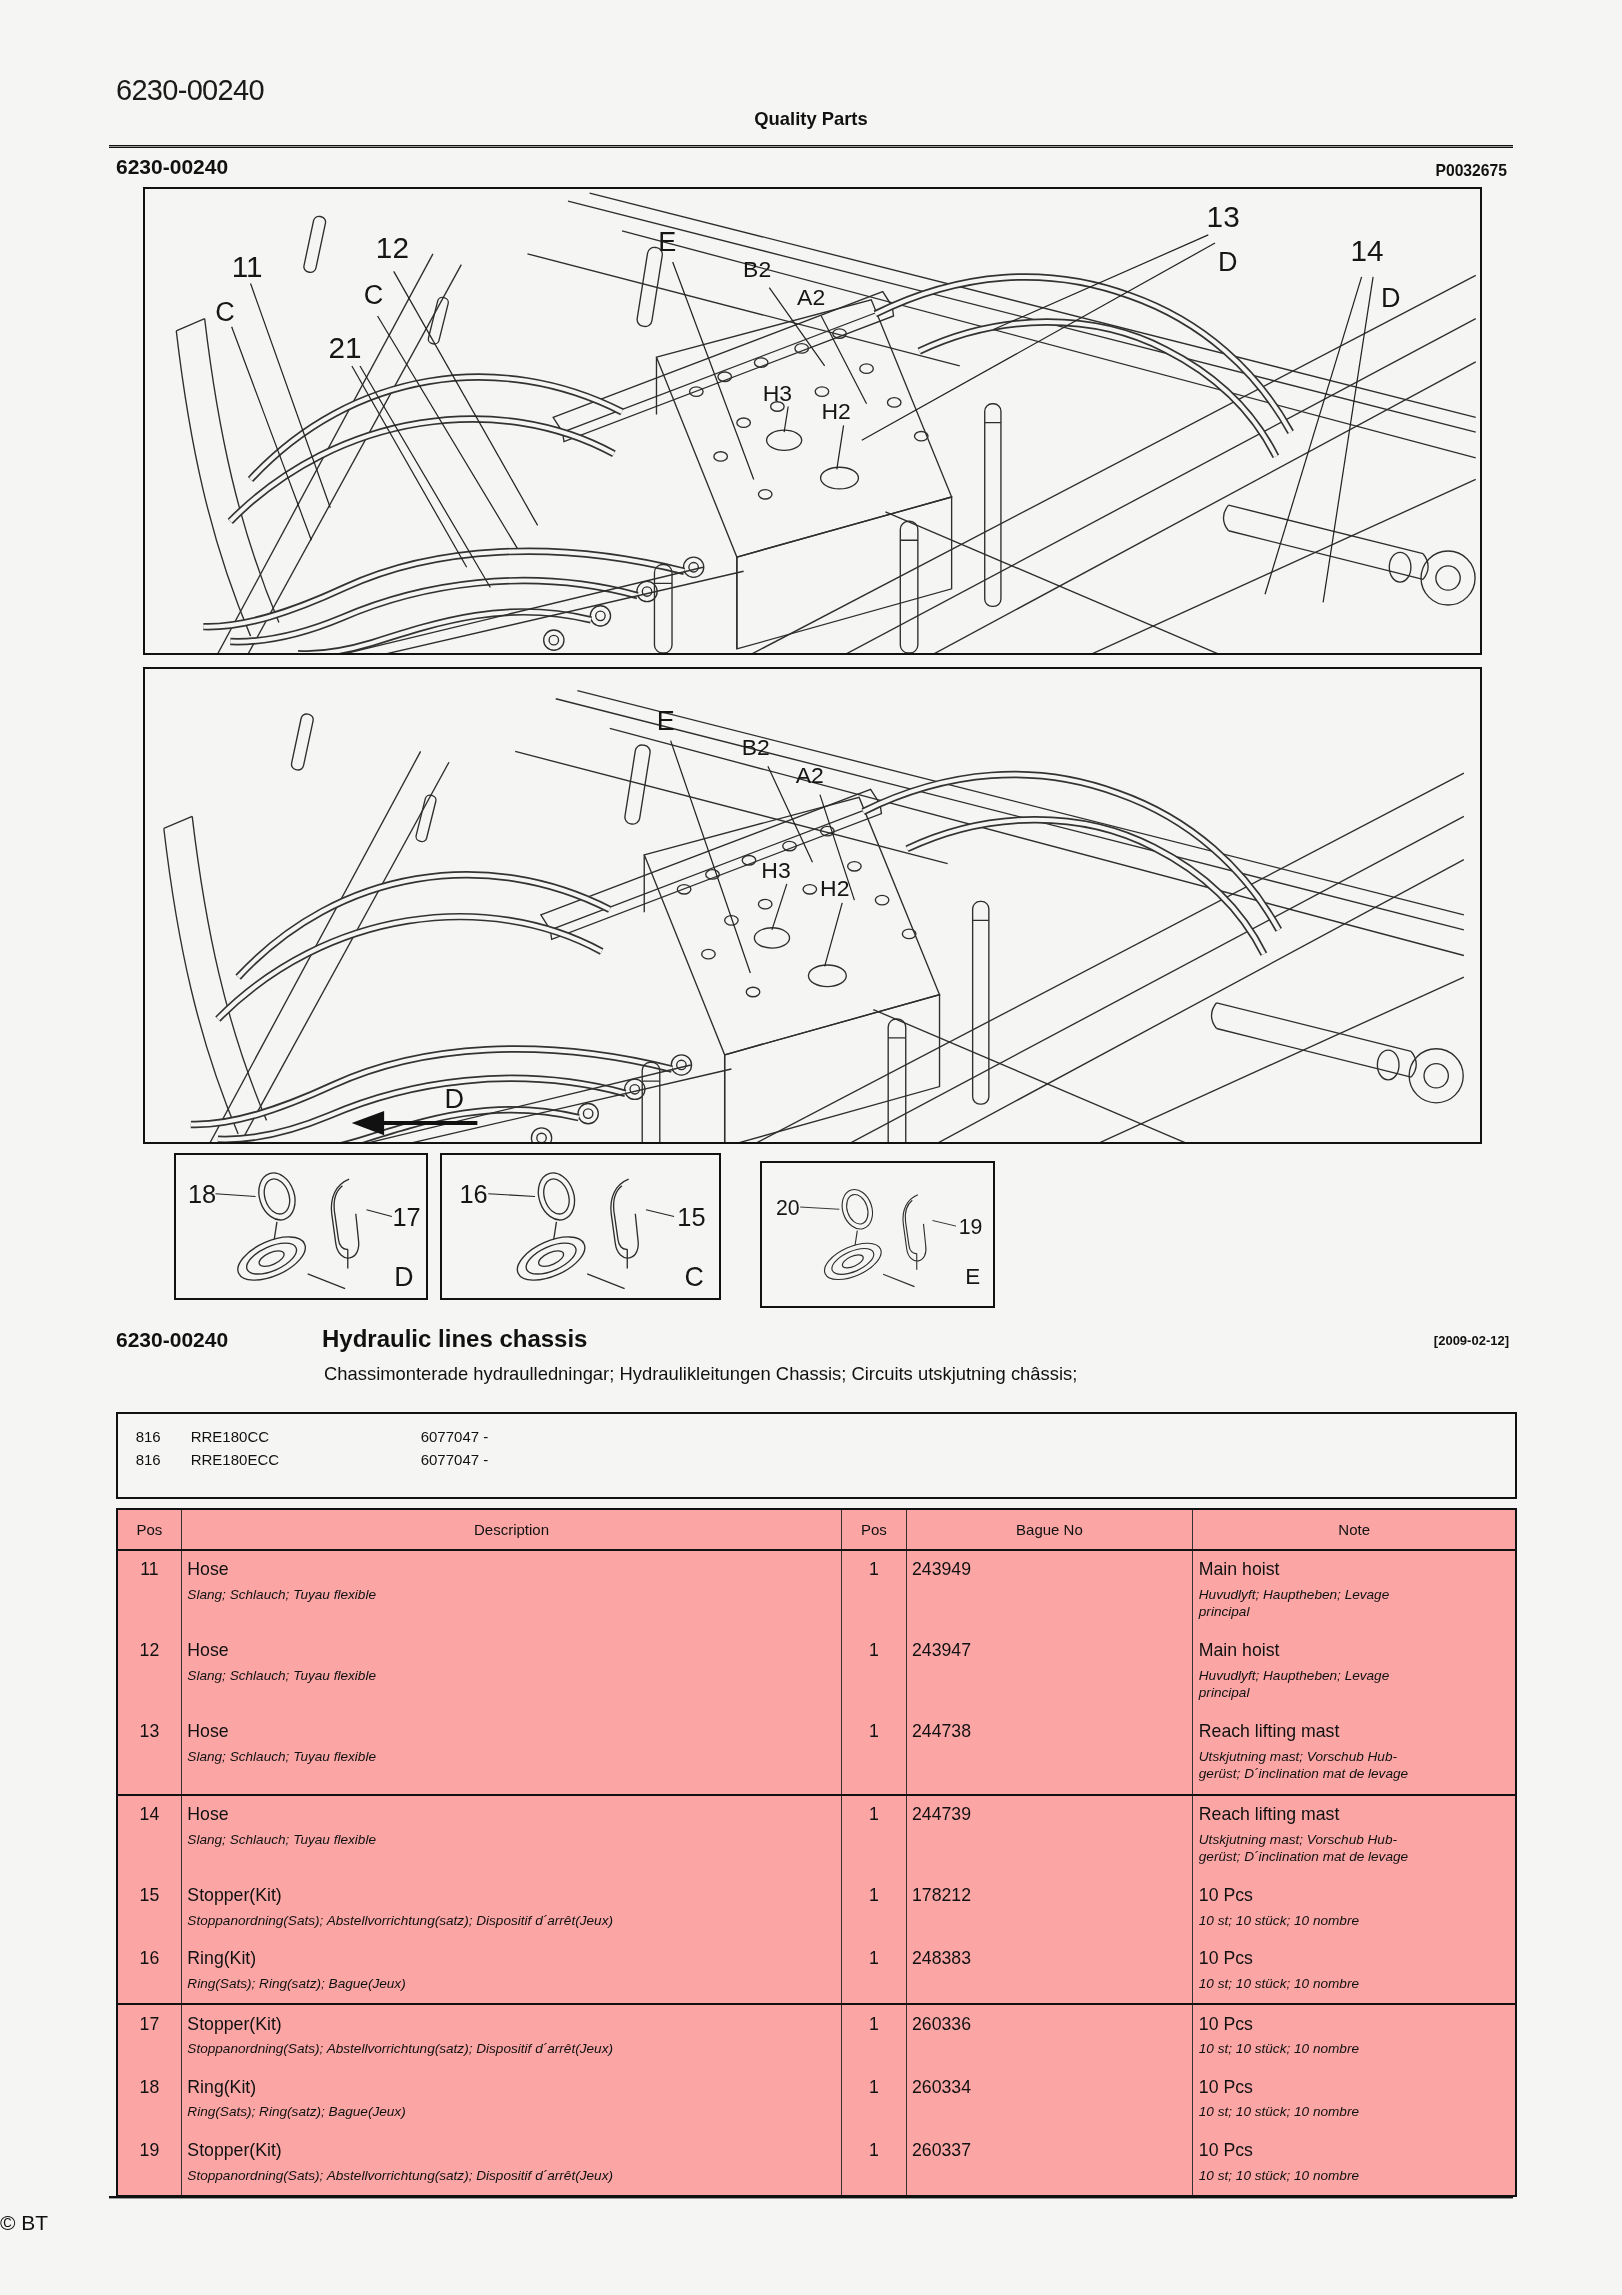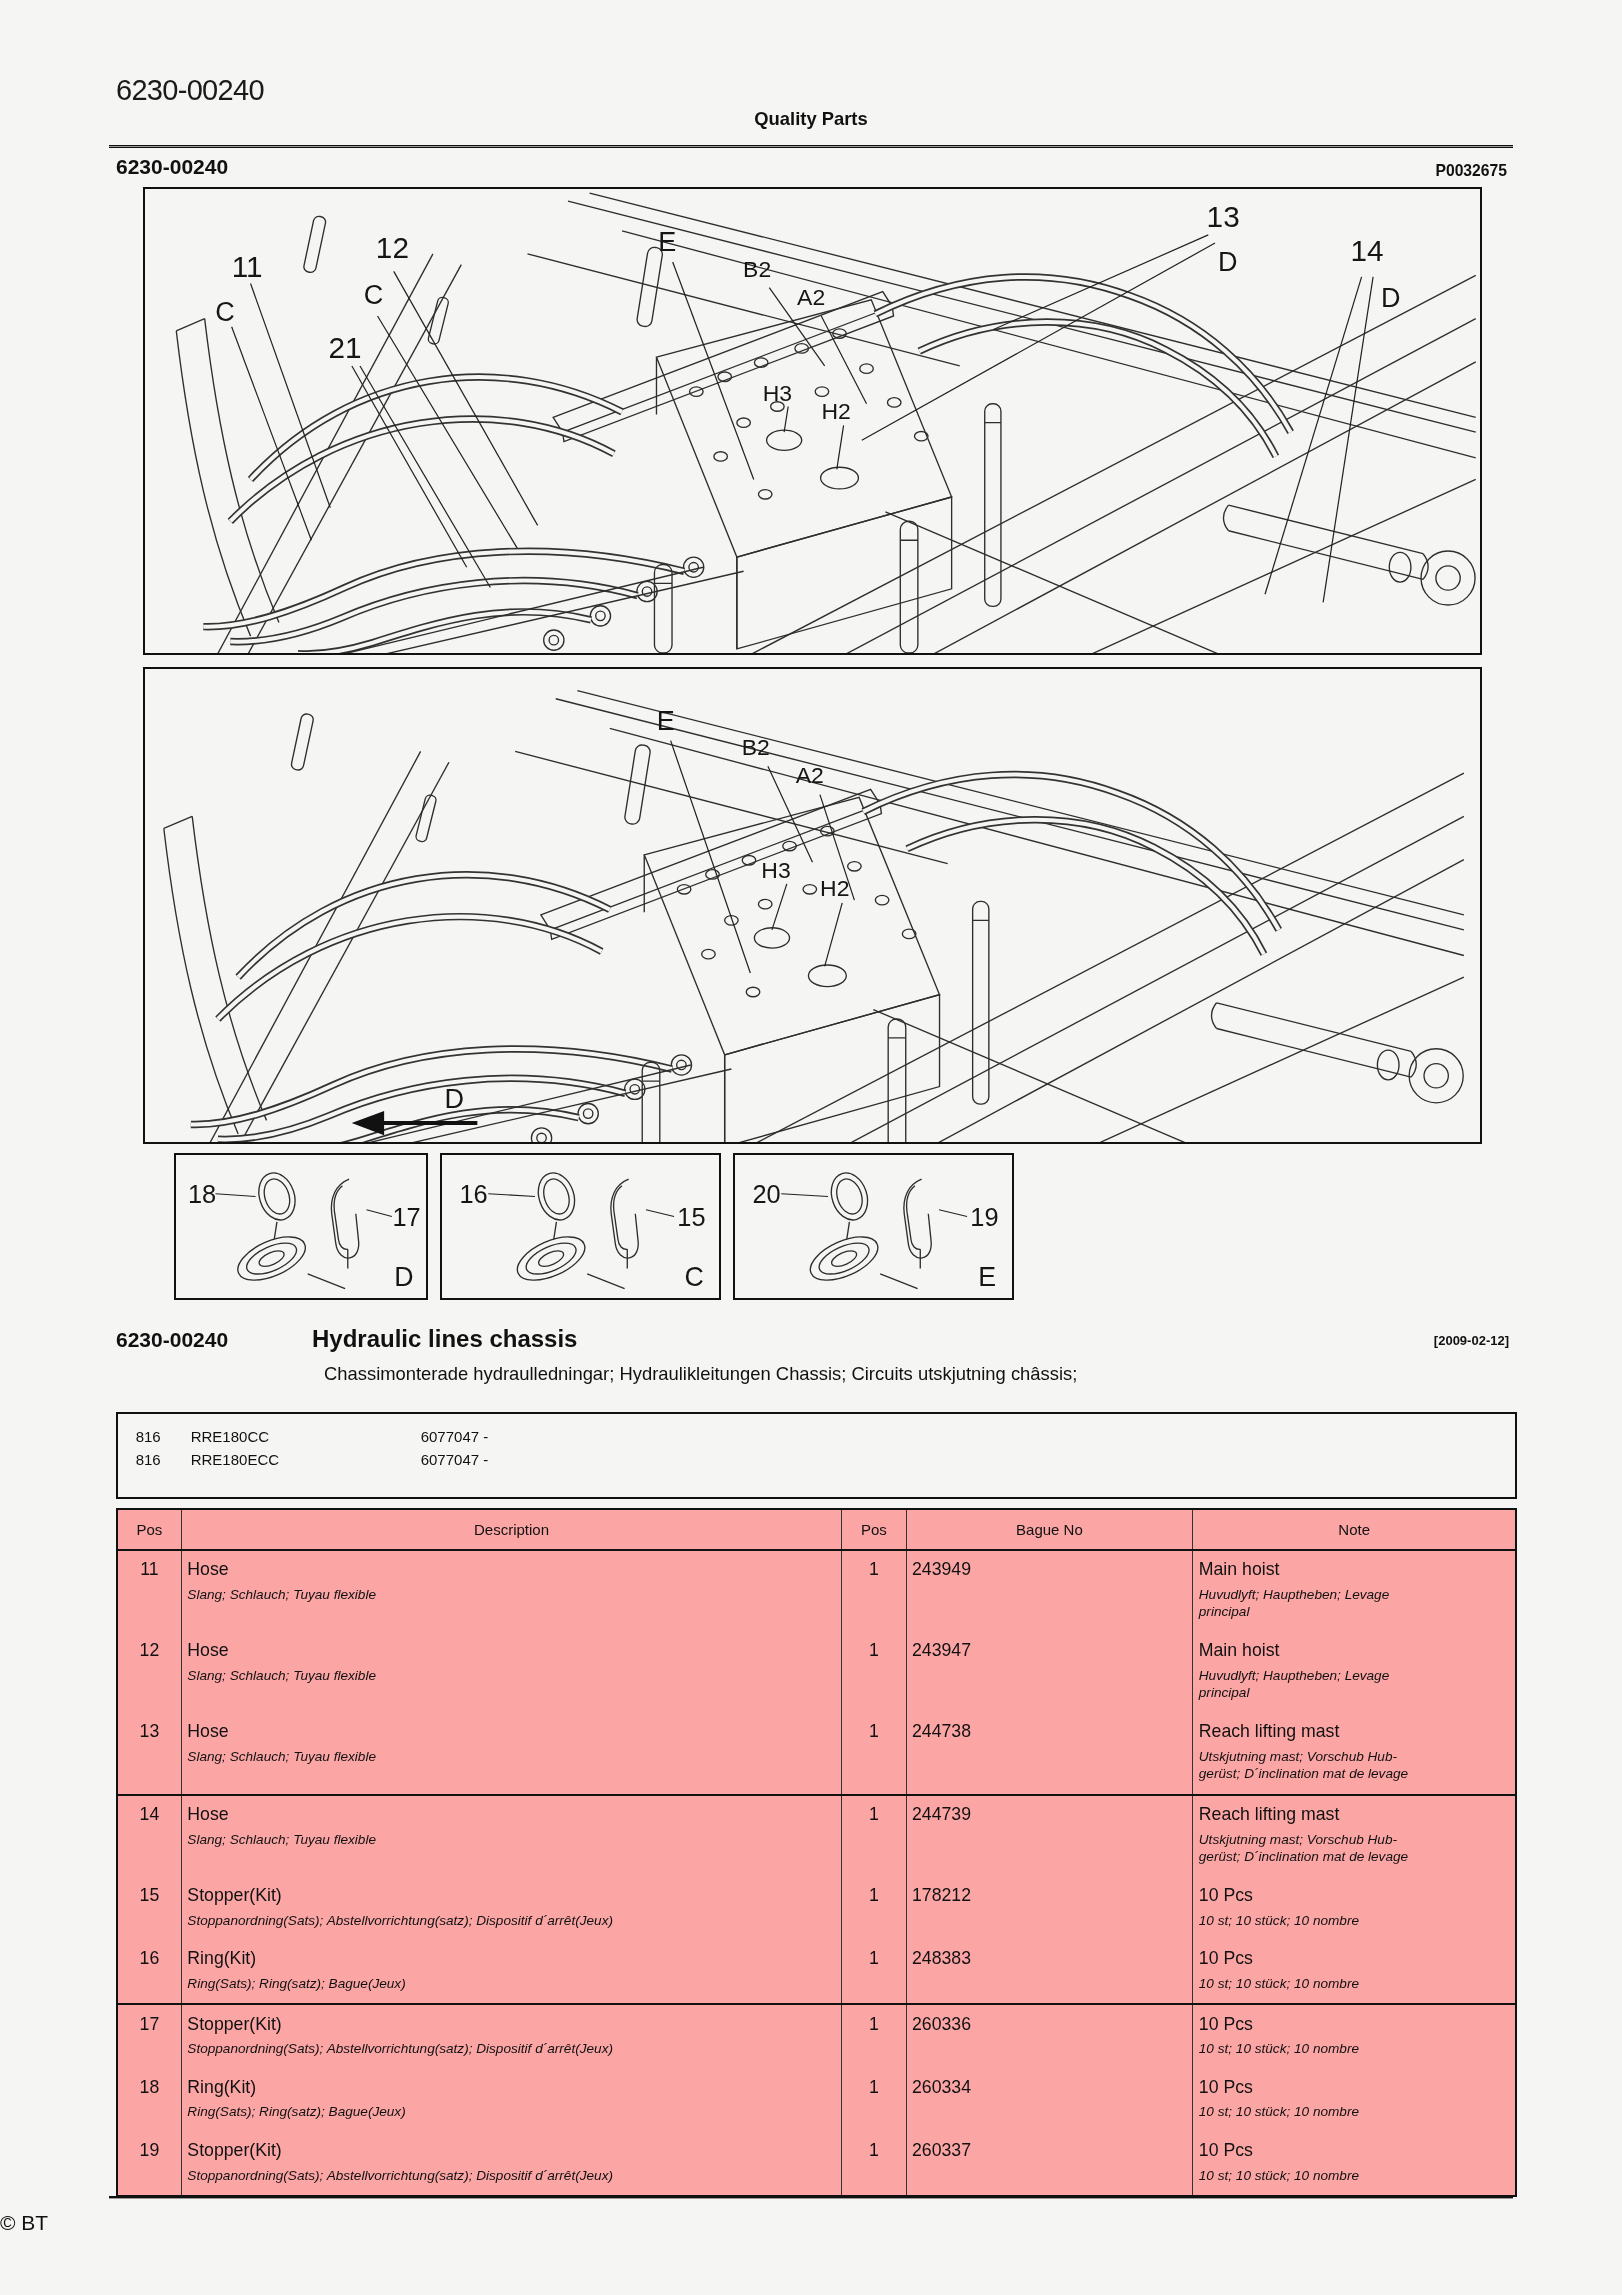--- a/index.html
+++ b/index.html
@@ -47,27 +47,27 @@
   text.port-label{font-size:34px;fill:#161616;font-family:"Liberation Sans",sans-serif;}
 
   
   .detail-box{
     position:absolute;top:1153px;height:147px;
     border:2px solid #111;background:#f5f5f4;box-sizing:border-box;
   }
   .detail-box svg{display:block;width:100%;height:100%;}
   .detail-1{left:174px;width:254px;}
   .detail-2{left:440px;width:281px;}
-  .detail-3{left:733px;width:281px;}
+  .detail-3{left:760px;width:235px;margin-top:8px;}
   text.detail-num{font-size:38px;fill:#161616;font-family:"Liberation Sans",sans-serif;}
   text.detail-letter{font-size:40px;fill:#161616;font-family:"Liberation Sans",sans-serif;}
 
   
   .section-number{position:absolute;left:116px;top:1328px;font-size:21px;font-weight:700;}
-  .section-title{position:absolute;left:312px;top:1325px;font-size:24px;font-weight:700;}
+  .section-title{position:absolute;left:322px;top:1325px;font-size:24px;font-weight:700;}
   .section-date{position:absolute;right:113px;top:1333px;font-size:13px;font-weight:700;}
   .section-subtitle{position:absolute;left:324px;top:1363px;font-size:18.4px;font-weight:400;}
 
   
   .variant-box{
     position:absolute;left:116px;top:1412px;width:1401px;height:87px;
     border:2px solid #111;box-sizing:border-box;display:flex;
   }
   .variant-desc{
     width:59.3%;border-right:1.4px solid #111;box-sizing:border-box;

